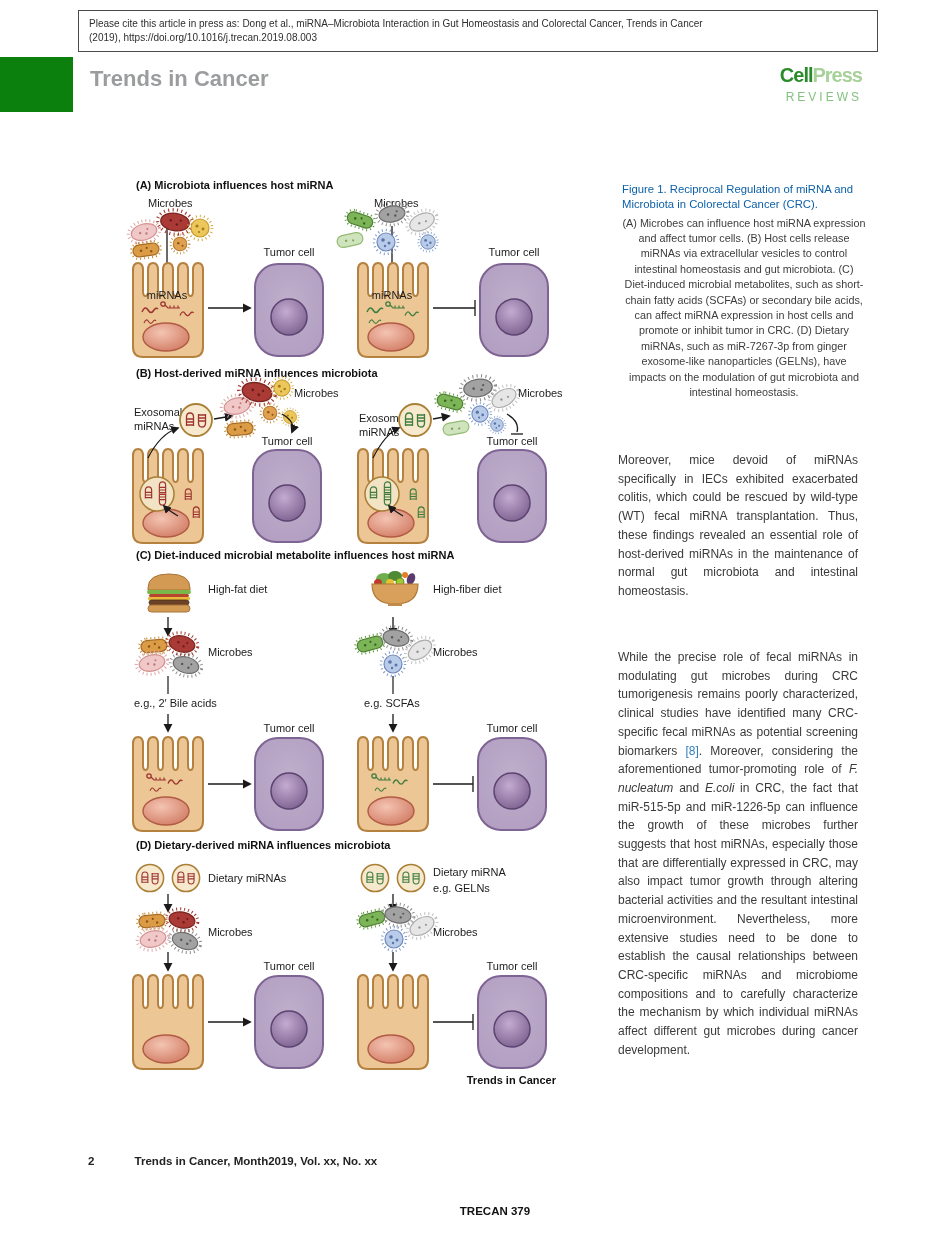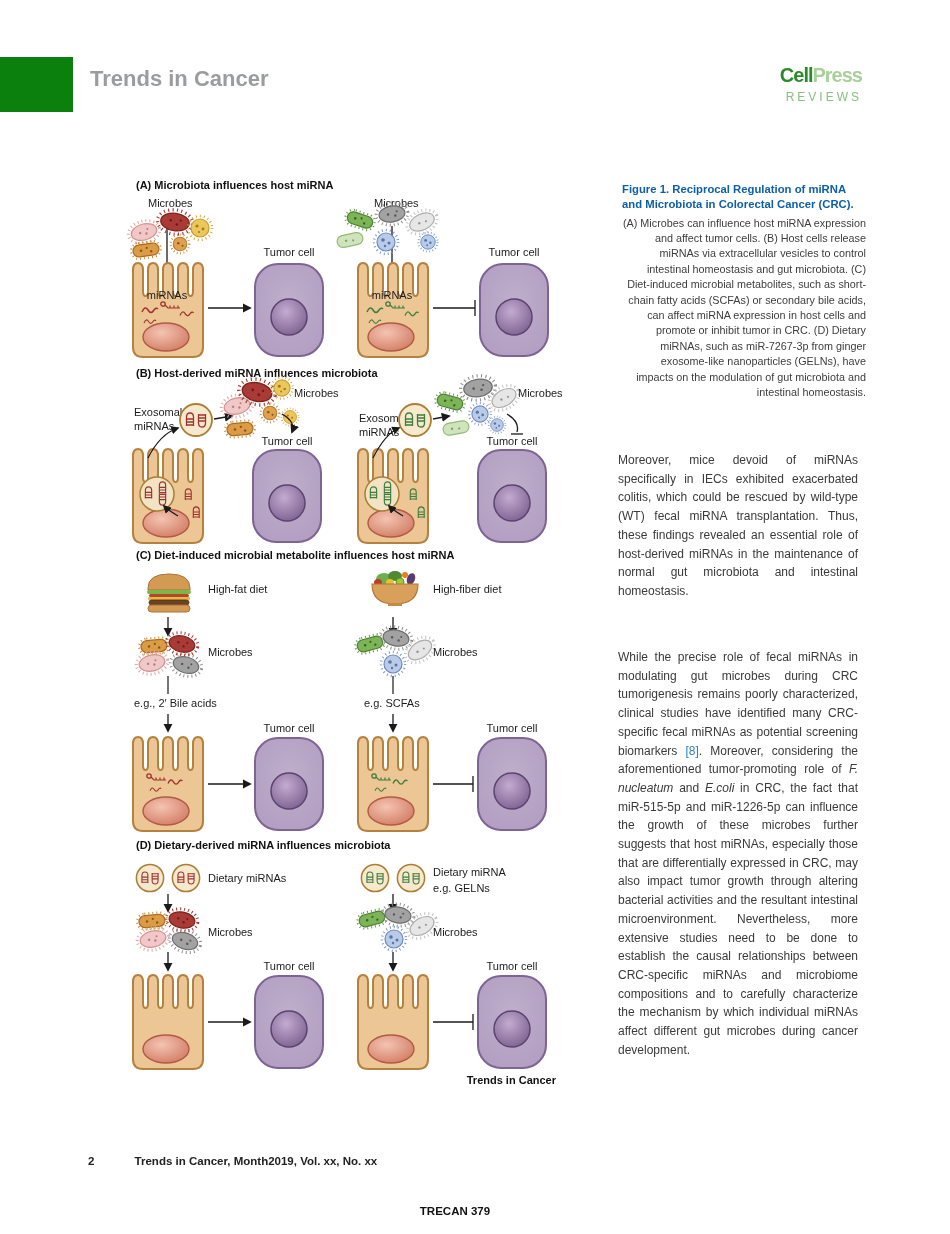--- a/index.html
+++ b/index.html
@@ -15,49 +15,53 @@
   .green-block{position:absolute;left:0;top:57px;width:73px;height:55px;background:#0c800c;}
   .journal-title{position:absolute;left:90px;top:66px;font-size:22px;font-weight:bold;color:#9a9c9e;}
   .logo{position:absolute;left:726px;top:60px;width:136px;text-align:right;}
   .logo-main{font-size:20px;font-weight:bold;letter-spacing:-1px;line-height:30px;}
   .logo-cell{color:#2a8b2a;}
   .logo-press{color:#a7d199;}
   .logo-reviews{font-size:12px;color:#85c180;letter-spacing:3px;margin-top:0;}
 
   
   .fig-caption{position:absolute;left:622px;top:182px;width:244px;}
-  .fig-caption-title{color:#0d60a8;font-weight:bold;font-size:11.3px;line-height:15.3px;margin:0 0 3px 0;}
-  .fig-caption-body{font-size:10.8px;line-height:15.4px;color:#3d3d3d;text-align:right;}
+  .fig-caption-title{color:#0d60a8;font-weight:normal;font-size:11.3px;line-height:15.3px;margin:0 0 3px 0;}
+  .fig-caption-body{font-size:10.8px;line-height:15.4px;color:#3d3d3d;text-align:center;}
 
   
   .body-p{position:absolute;left:618px;width:240px;font-size:12px;line-height:18.7px;
           color:#3a3a3a;text-align:justify;}
   .body-p1{top:451px;}
   .body-p2{top:648px;}
   .seg-italic{font-style:italic;}
   .seg-link{color:#2e7fc1;}
 
   
   .footer{position:absolute;top:1155px;left:88px;font-size:11.5px;color:#222;font-weight:bold;}
   .footer .jinfo{margin-left:37px;}
   .trecan{position:absolute;top:1205px;left:0;width:910px;text-align:center;
-          font-weight:bold;font-size:11.5px;color:#111;}
+          font-weight:bold;font-size:11.5px;color:#111;padding-left:40px;}
 
   
   .t{font-family:"Liberation Sans",sans-serif;font-size:11px;fill:#1c1c1c;}
   .tb{font-family:"Liberation Sans",sans-serif;font-size:11px;font-weight:bold;fill:#111;}
   .tm{text-anchor:middle;}
   .te{text-anchor:end;}
   .fig-svg{position:absolute;left:120px;top:176px;}
 </style>
 </head>
 <body>
 
 <div class="page">
 
+  <div class="cite-box">
+    <span class="cite-line">Please cite this article in press as: Dong et al., miRNA–Microbiota Interaction in Gut Homeostasis and Colorectal Cancer, Trends in Cancer</span>
+    <span class="cite-line">(2019), https://doi.org/10.1016/j.trecan.2019.08.003</span>
+  </div>
 
   <div class="green-block"></div>
   <div class="journal-title">Trends in Cancer</div>
   <div class="logo">
     <div class="logo-main"><span class="logo-cell">Cell</span><span class="logo-press">Press</span></div>
     <div class="logo-reviews">REVIEWS</div>
   </div>
 
   <svg class="fig-svg" width="500" height="920" viewBox="0 0 500 920">
     <defs>

